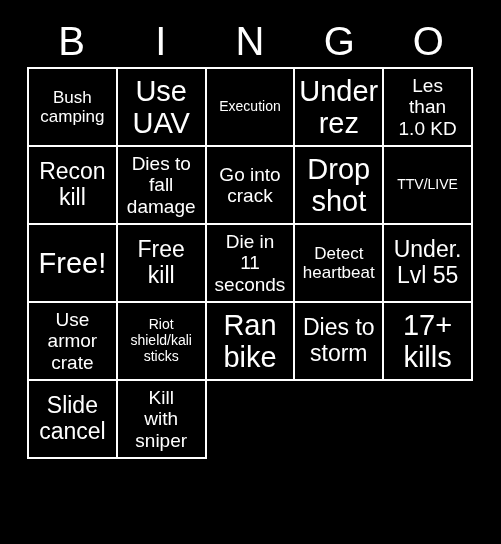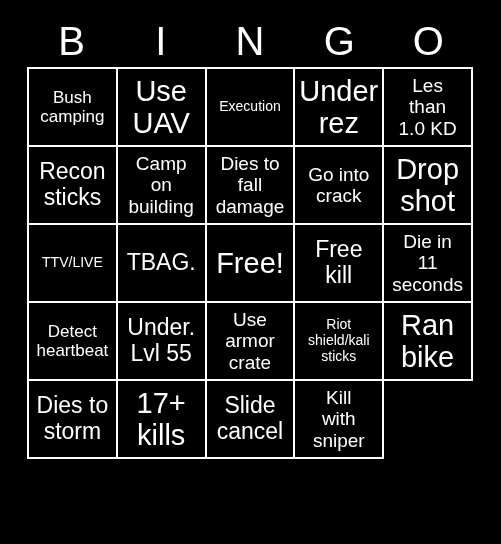--- a/index.html
+++ b/index.html
@@ -110,45 +110,37 @@
         <span class="cell-text">Under
 rez</span>
       </div>
       <div class="cell sz-m">
         <span class="cell-text">Les
 than
 1.0 KD</span>
       </div>
       <div class="cell sz-l">
         <span class="cell-text">Recon
-sticks</span>
-      </div>
-      <div class="cell sz-m">
-        <span class="cell-text">Camp
-on
-building</span>
+kill</span>
       </div>
       <div class="cell sz-m">
         <span class="cell-text">Dies to
 fall
 damage</span>
       </div>
       <div class="cell sz-m">
         <span class="cell-text">Go into
 crack</span>
       </div>
       <div class="cell sz-xl">
         <span class="cell-text">Drop
 shot</span>
       </div>
       <div class="cell sz-xs">
         <span class="cell-text">TTV/LIVE</span>
-      </div>
-      <div class="cell sz-l">
-        <span class="cell-text">TBAG.</span>
       </div>
       <div class="cell sz-xl">
         <span class="cell-text">Free!</span>
       </div>
       <div class="cell sz-l">
         <span class="cell-text">Free
 kill</span>
       </div>
       <div class="cell sz-m">
         <span class="cell-text">Die in

